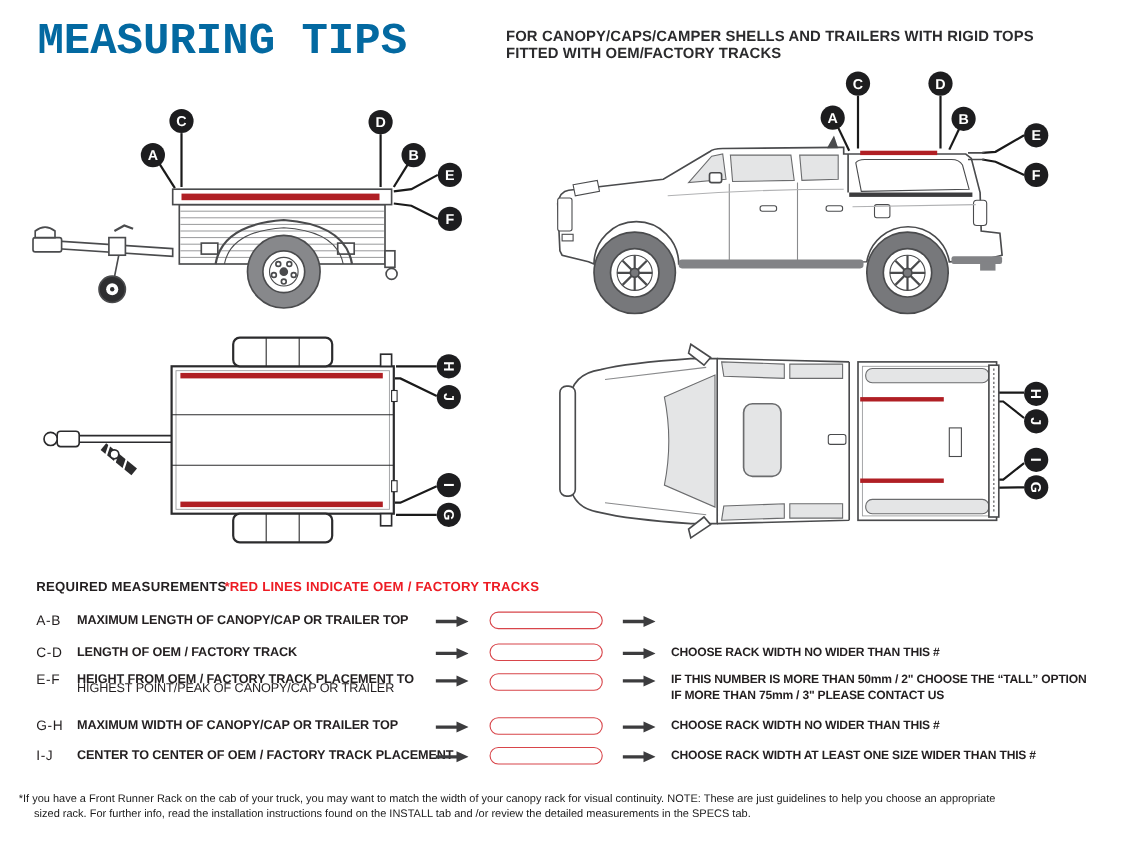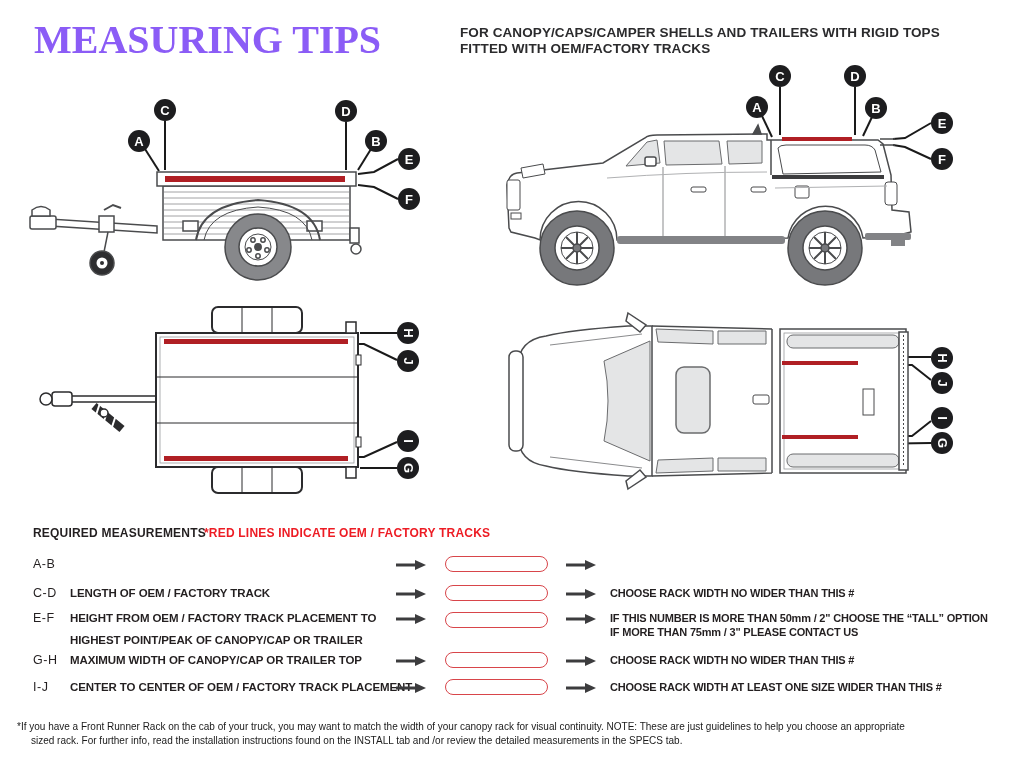--- a/index.html
+++ b/index.html
@@ -1,31 +1,31 @@
 <!DOCTYPE html>
 <html><head>
 <meta charset="utf-8">
 <style>
   html,body{margin:0;padding:0;background:#fff;}
   #canvas{position:relative;width:1024px;height:768px;background:#ffffff;overflow:hidden;
           font-family:"Liberation Sans",sans-serif;color:#231f20;}
   .abs{position:absolute;}
   
-  .title{left:34px;top:16px;font-family:Liberation Serif, serif;font-weight:800;
-         font-size:40px;letter-spacing:0px;color:#8b5cf6;white-space:nowrap;}
+  .title{left:34px;top:16px;font-family:Liberation Mono, monospace;font-weight:800;
+         font-size:40px;letter-spacing:0px;color:#0369a1;white-space:nowrap;}
   .subtitle{left:460px;top:25px;font-size:13.5px;font-weight:bold;line-height:15.5px;
             letter-spacing:0.1px;color:#2b2b2d;white-space:nowrap;}
   
   .req-head{left:33px;top:526px;font-size:12px;font-weight:bold;letter-spacing:0.2px;}
   .req-note{left:192px;top:526px;font-size:12px;font-weight:bold;letter-spacing:0.2px;color:#ed1c24;margin-left:12px;}
   
   .mrow{left:0;width:1024px;}
   .m-id{position:absolute;left:33px;top:0;font-size:12.5px;font-weight:normal;letter-spacing:0.5px;}
   .m-desc{position:absolute;left:70px;top:1px;font-size:11.5px;font-weight:bold;letter-spacing:-0.1px;white-space:nowrap;}
-  .m-desc2{position:absolute;left:70px;top:23px;font-size:11.5px;font-weight:bold;letter-spacing:-0.1px;white-space:nowrap;}
+  .m-desc2{position:absolute;left:70px;top:9px;font-size:11.5px;font-weight:normal;letter-spacing:-0.1px;white-space:nowrap;}
   .m-arrow1{position:absolute;left:396px;top:2px;}
   .m-capsule{position:absolute;left:445px;top:-1px;width:101px;height:14px;
              border:1.6px solid #d8454a;border-radius:9px;background:#fff;}
   .m-arrow2{position:absolute;left:566px;top:2px;}
   .m-res{position:absolute;left:610px;top:1px;font-size:11px;font-weight:bold;letter-spacing:-0.2px;white-space:nowrap;}
   .m-res2{position:absolute;left:610px;top:15px;font-size:11px;font-weight:bold;letter-spacing:-0.2px;white-space:nowrap;text-align:center;}
   
   .footnote1{left:17px;top:720px;font-size:10px;line-height:13px;color:#1a1a1a;white-space:nowrap;}
   .footnote2{left:31px;top:734px;font-size:10px;line-height:13px;color:#1a1a1a;white-space:nowrap;}
   svg{display:block;}
@@ -300,20 +300,21 @@
       <circle cx="442" cy="138" r="11" fill="#1d1d1f"></circle>
       <text class="mk" x="442" y="142.5" text-anchor="middle" transform="rotate(90 442 138)">G</text>
     </g>
   </svg>
 
   <div class="abs req-head">REQUIRED MEASUREMENTS</div>
   <div class="abs req-note">*RED LINES INDICATE OEM / FACTORY TRACKS</div>
 
   <div class="abs mrow" style="top:557px;height:16px">
     <span class="m-id">A-B</span>
+    <span class="m-desc">MAXIMUM  LENGTH OF CANOPY/CAP OR TRAILER TOP</span>
     <svg class="m-arrow1" width="30" height="12">
         <line x1="0" y1="6" x2="20" y2="6" stroke="#3c3c3e" stroke-width="3"></line>
         <polygon points="19,1 30,6 19,11" fill="#3c3c3e"></polygon>
       </svg>
     <span class="m-capsule"></span>
     <svg class="m-arrow2" width="30" height="12">
         <line x1="0" y1="6" x2="20" y2="6" stroke="#3c3c3e" stroke-width="3"></line>
         <polygon points="19,1 30,6 19,11" fill="#3c3c3e"></polygon>
       </svg>
   </div>

